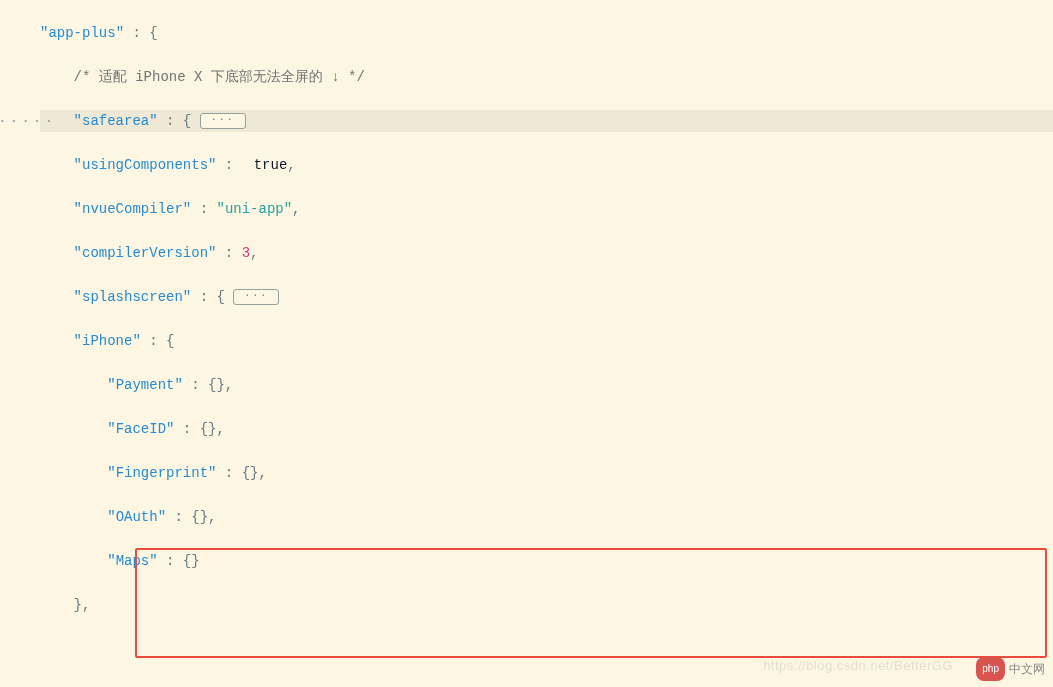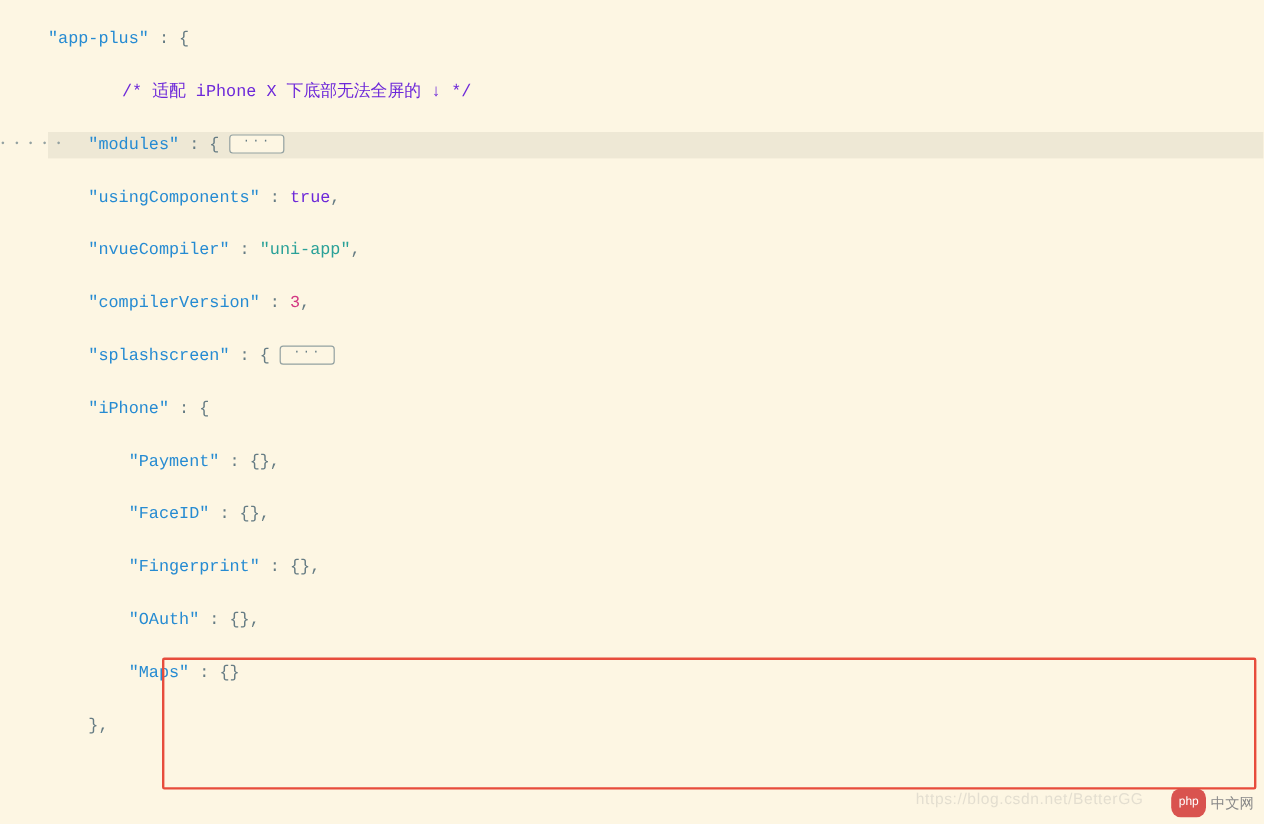--- a/index.html
+++ b/index.html
@@ -22,22 +22,22 @@
     background: #fdf6e3;
   }
   .code {
     padding-left: 40px;
     white-space: pre;
   }
   .line { display: block; height: 22px; }
   .key { color: #268bd2; }
   .str { color: #2aa198; }
   .punc { color: #657b83; }
-  .comment { color: #6d28d9; margin-left: 28px; }
-  .bool { color: #6d28d9; }
+  .comment { color: #737373; }
+  .bool { color: #0f172a; margin-left: 12px; }
   .num { color: #d33682; }
   .fold-btn {
     display: inline-block;
     border: 1px solid #93a1a1;
     border-radius: 3px;
     padding: 0 10px;
     height: 16px;
     line-height: 12px;
     font-size: 10px;
     color: #657b83;
@@ -99,21 +99,21 @@
   }
 </style>
 </head>
 <body>
 
 <div class="gutter"></div>
 
 <div class="code">
 <span class="line"><span class="key">"<span>app-plus</span>"</span> <span class="punc">: {</span></span>
 <span class="line">    <span class="comment">/* 适配 iPhone X 下底部无法全屏的 ↓ */</span></span>
-<span class="line hl"><span class="dots">• • • • •</span>    <span class="key">"<span>modules</span>"</span> <span class="punc">: {</span> <span class="fold-btn">···</span></span>
+<span class="line hl"><span class="dots">• • • • •</span>    <span class="key">"<span>safearea</span>"</span> <span class="punc">: {</span> <span class="fold-btn">···</span></span>
 <span class="line">    <span class="key">"<span>usingComponents</span>"</span> <span class="punc">:</span> <span class="bool">true</span><span class="punc">,</span></span>
 <span class="line">    <span class="key">"<span>nvueCompiler</span>"</span> <span class="punc">:</span> <span class="str">"<span>uni-app</span>"</span><span class="punc">,</span></span>
 <span class="line">    <span class="key">"<span>compilerVersion</span>"</span> <span class="punc">:</span> <span class="num">3</span><span class="punc">,</span></span>
 <span class="line">    <span class="key">"<span>splashscreen</span>"</span> <span class="punc">: {</span> <span class="fold-btn">···</span></span>
 <span class="line">    <span class="key">"<span>iPhone</span>"</span> <span class="punc">: {</span></span>
 <span class="line">        <span class="key">"<span>Payment</span>"</span> <span class="punc">: {},</span></span>
 <span class="line">        <span class="key">"<span>FaceID</span>"</span> <span class="punc">: {},</span></span>
 <span class="line">        <span class="key">"<span>Fingerprint</span>"</span> <span class="punc">: {},</span></span>
 <span class="line">        <span class="key">"<span>OAuth</span>"</span> <span class="punc">: {},</span></span>
 <span class="line">        <span class="key">"<span>Maps</span>"</span> <span class="punc">: {}</span></span>

